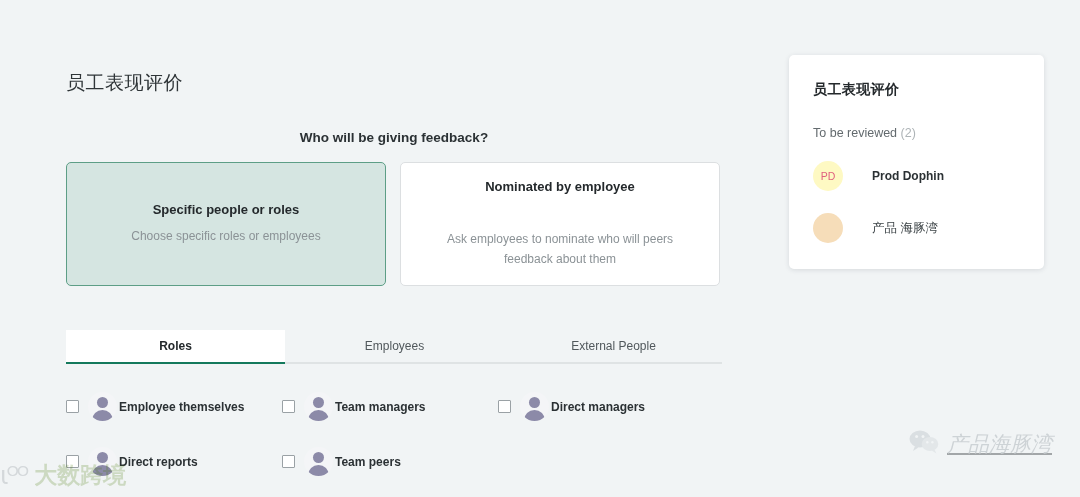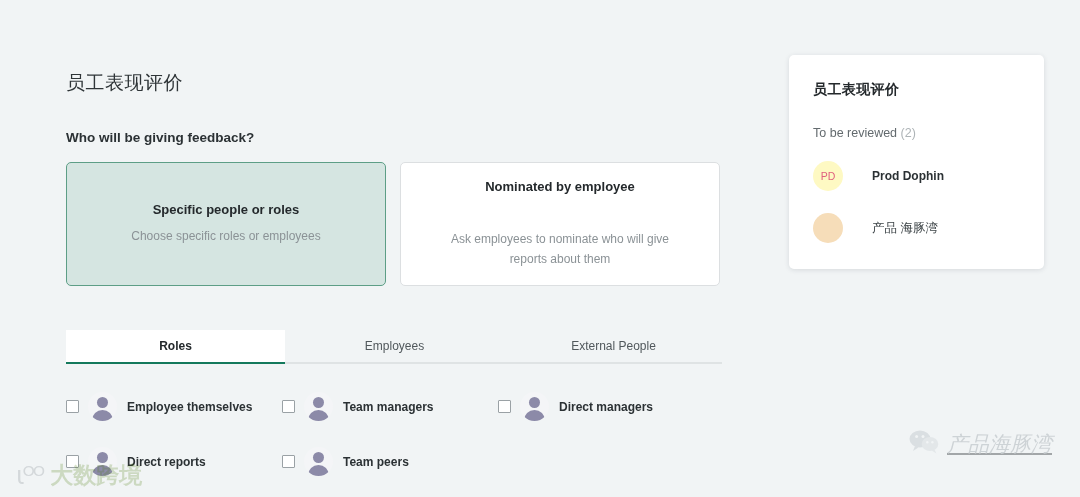--- a/index.html
+++ b/index.html
@@ -30,20 +30,21 @@
     color: #2f3538;
     margin: 0 0 34px 0;
     letter-spacing: .5px;
   }
 
   .section-question {
     font-size: 13.5px;
     font-weight: 700;
     color: #2b3134;
     margin: 0 0 17px 0;
+    text-align: center;
   }
 
   .option-row {
     display: flex;
     gap: 14px;
   }
   .option-card {
     width: 320px;
     height: 124px;
     box-sizing: border-box;
@@ -155,21 +156,21 @@
   .avatar-role .body {
     position: absolute;
     width: 21px;
     height: 14px;
     border-radius: 11px 11px 0 0;
     background: #8c8aa8;
     left: 4px;
     top: 18px;
   }
   .role-label {
-    margin-left: 10px;
+    margin-left: 2px;
     font-size: 12px;
     font-weight: 700;
     color: #2b3134;
     white-space: nowrap;
   }
 
   
   .side-panel {
     position: absolute;
     left: 789px;
@@ -222,21 +223,21 @@
   }
   .reviewee-name.cn {
     font-weight: 400;
     color: #3c4346;
     font-size: 12.5px;
   }
 
   
   .wm-left {
     position: absolute;
-    left: 16px;
+    left: 0;
     bottom: 6px;
     display: flex;
     align-items: center;
     opacity: .22;
     pointer-events: none;
   }
   .wm-left .wm-logo {
     font-size: 25px;
     color: #6f7880;
     font-family: "DejaVu Sans", sans-serif;
@@ -276,21 +277,21 @@
 
   <div class="section-question">Who will be giving feedback?</div>
 
   <div class="option-row">
     <div class="option-card selected">
       <div class="option-title">Specific people or roles</div>
       <div class="option-desc">Choose specific roles or employees</div>
     </div>
     <div class="option-card unselected">
       <div class="option-title">Nominated by employee</div>
-      <div class="option-desc">Ask employees to nominate who will give reports about them</div>
+      <div class="option-desc">Ask employees to nominate who will peers feedback about them</div>
     </div>
   </div>
 
   <div class="tabs">
     <div class="tab active">Roles</div>
     <div class="tab">Employees</div>
     <div class="tab">External People</div>
   </div>
 
   <div class="roles-grid">

